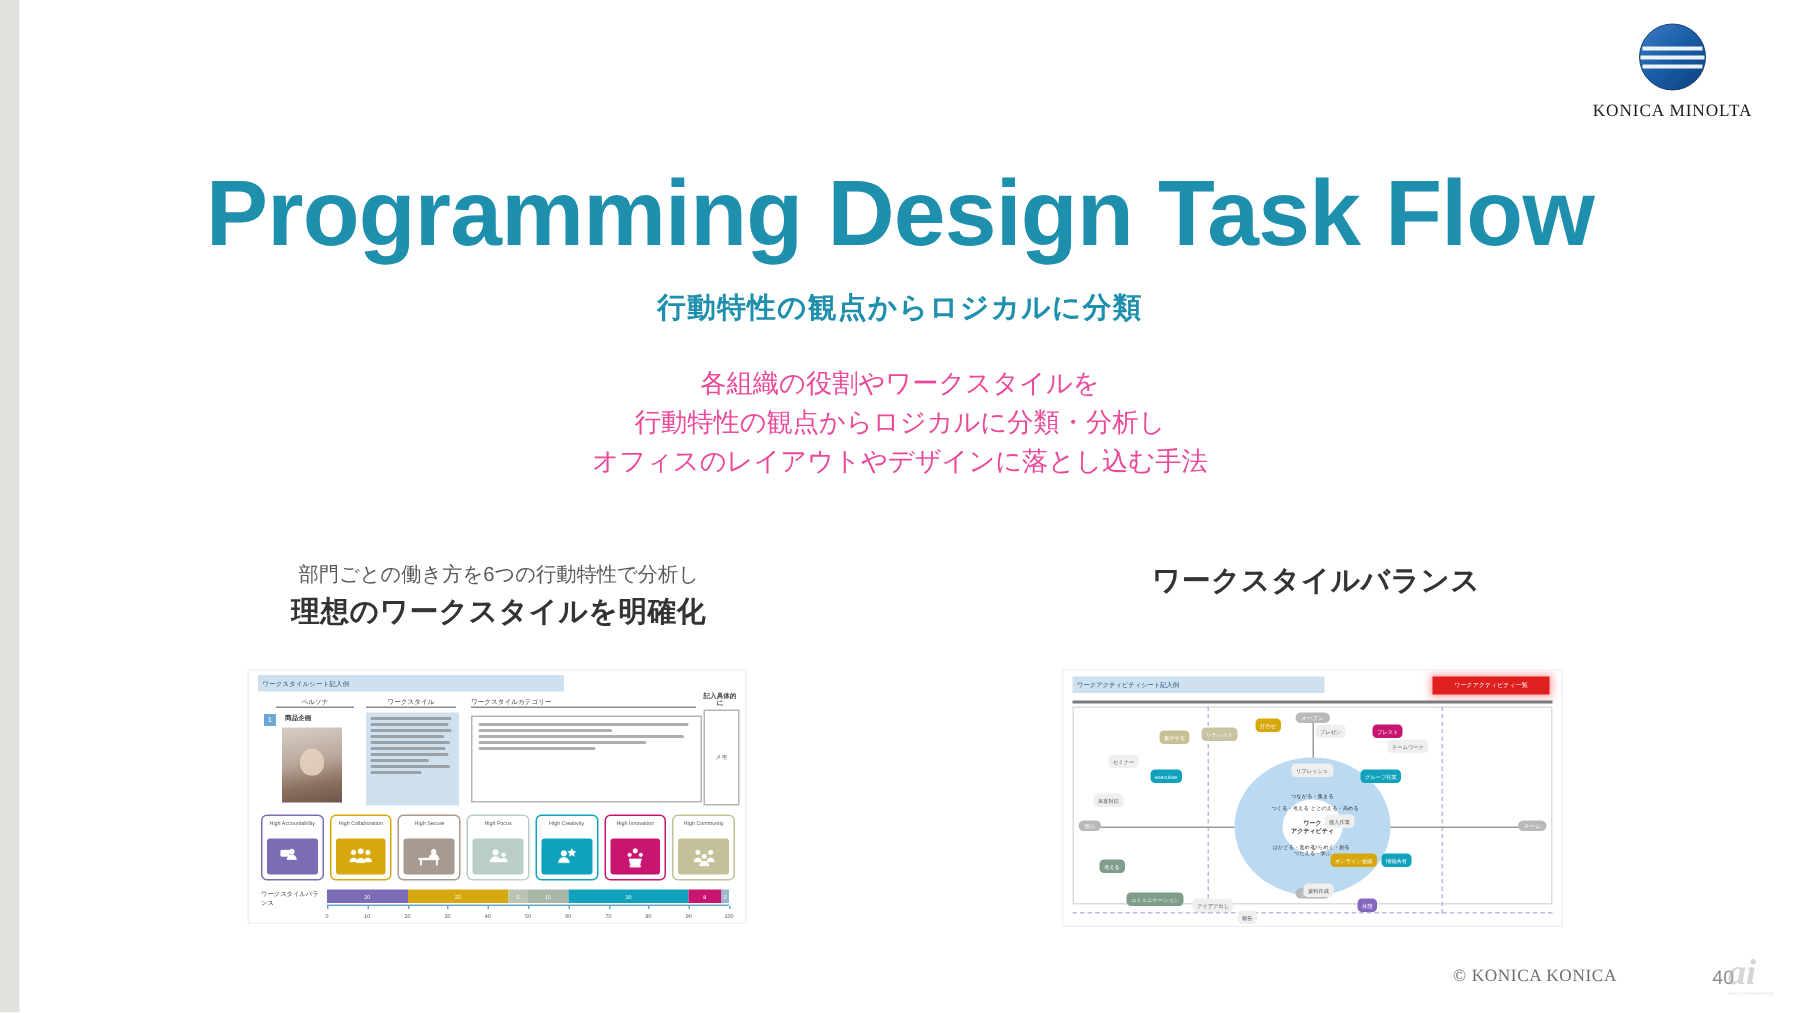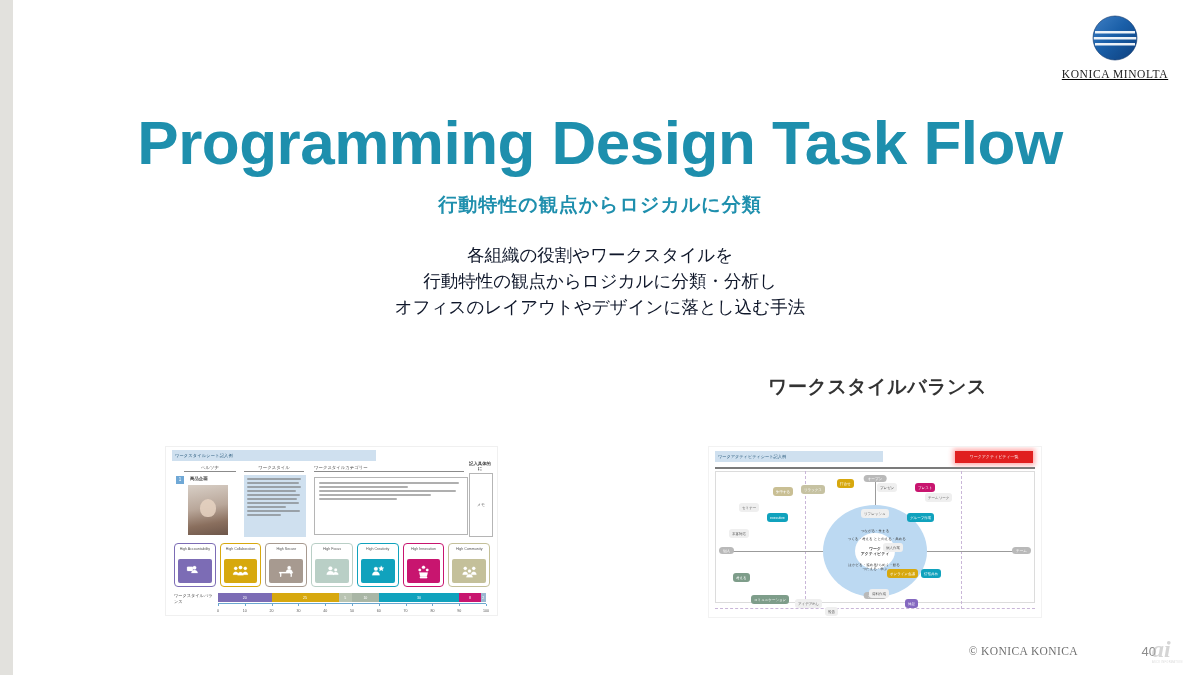--- a/index.html
+++ b/index.html
@@ -20,21 +20,21 @@
   }
 
   
   .header{
     position:absolute;left:44px;top:26px;
     font-size:21px;font-weight:bold;color:#3a3a3a;
     letter-spacing:.5px;
   }
   .logo-wrap{
     position:absolute;right:22px;top:12px;
-    width:126px;text-align:center;text-decoration:underline;
+    width:126px;text-align:center;
   }
   .logo-mark{
     width:52px;height:52px;margin:0 auto 4px auto;position:relative;
   }
   .logo-mark svg{display:block;}
   .logo-text{
     font-size:11.5px;letter-spacing:.6px;color:#1c1c1c;
     font-family:"Liberation Serif","DejaVu Serif",serif;
     white-space:nowrap;
   }
@@ -47,21 +47,21 @@
     letter-spacing:-0.5px;line-height:1;
   }
   .title-sub{
     position:absolute;left:0;right:0;top:192px;
     text-align:center;
     font-size:19px;font-weight:bold;color:#1e8fad;
     letter-spacing:1px;
   }
   .lead{
     position:absolute;left:0;right:0;top:242px;
-    text-align:center;color:#0f172a;
+    text-align:center;color:#ec4899;
     font-size:17.5px;line-height:26px;
   }
   .lead div{white-space:nowrap;}
 
   
   .panel{position:absolute;top:374px;}
   .panel.left{left:160px;width:345px;}
   .panel.right{left:705px;width:345px;}
   .panel .cap-sub{
     text-align:center;font-size:13.5px;color:#59595a;margin-bottom:3px;
@@ -265,20 +265,24 @@
 
   <div class="title-main">Programming Design Task Flow</div>
   <div class="title-sub">行動特性の観点からロジカルに分類</div>
 
   <div class="lead">
     <div>各組織の役割やワークスタイルを</div>
     <div>行動特性の観点からロジカルに分類・分析し</div>
     <div>オフィスのレイアウトやデザインに落とし込む手法</div>
   </div>
 
+  <div class="panel left">
+    <div class="cap-sub">部門ごとの働き方を6つの行動特性で分析し</div>
+    <div class="cap-main">理想のワークスタイルを明確化</div>
+  </div>
   <div class="panel right">
     <div class="cap-main">ワークスタイルバランス</div>
   </div>
 
   <div class="thumb-left">
 
     <div class="ws-band">
       <span>ワークスタイルシート記入例</span>
     </div>
 

